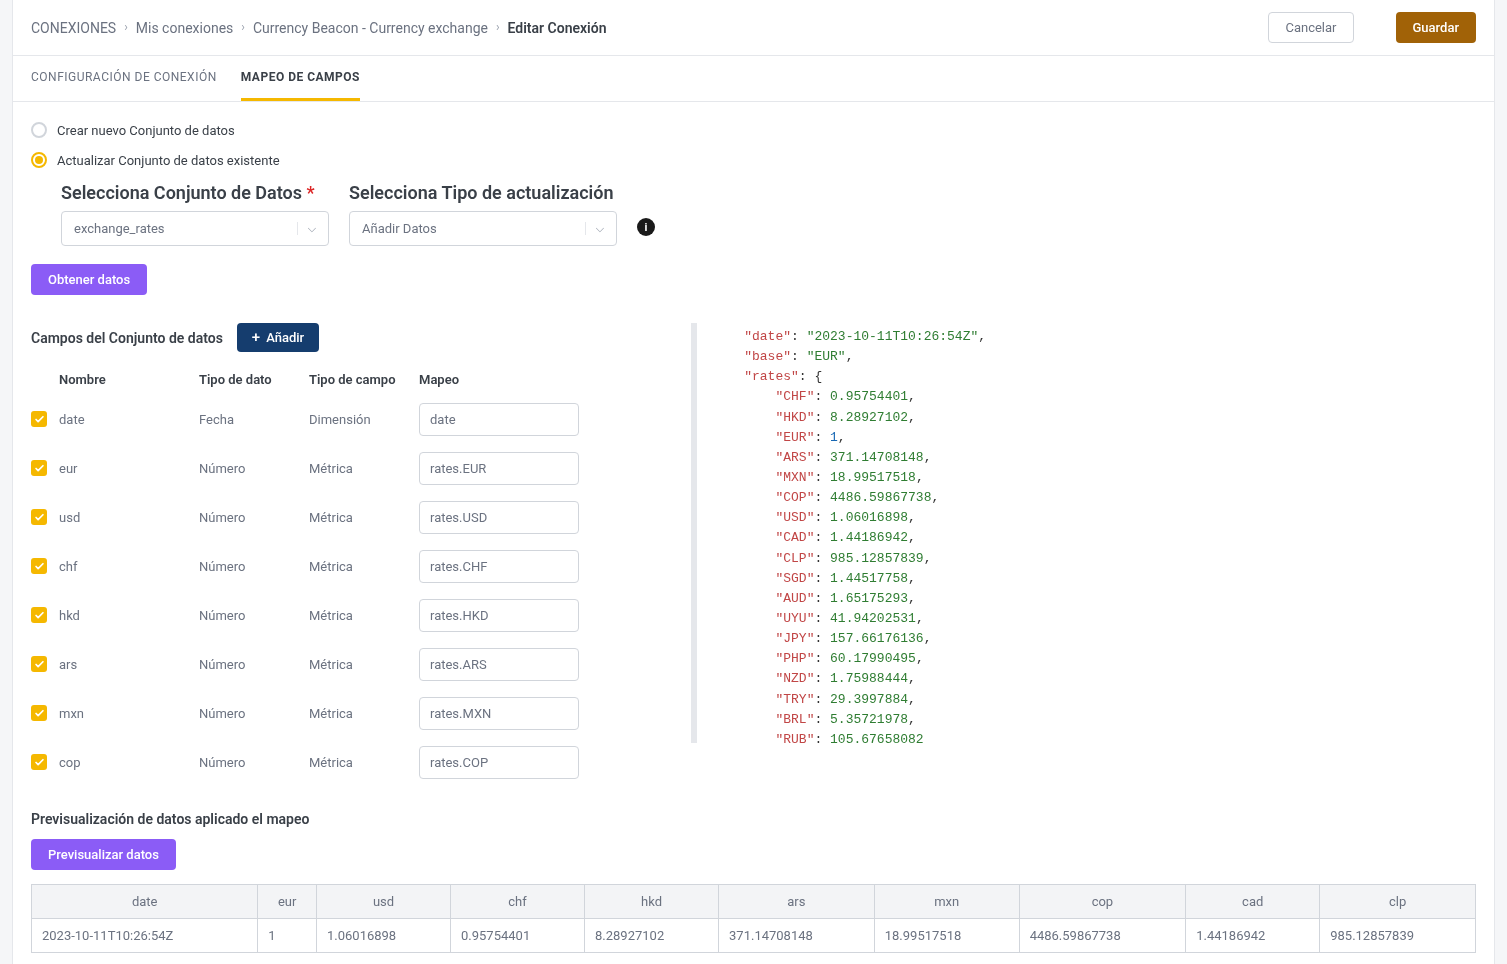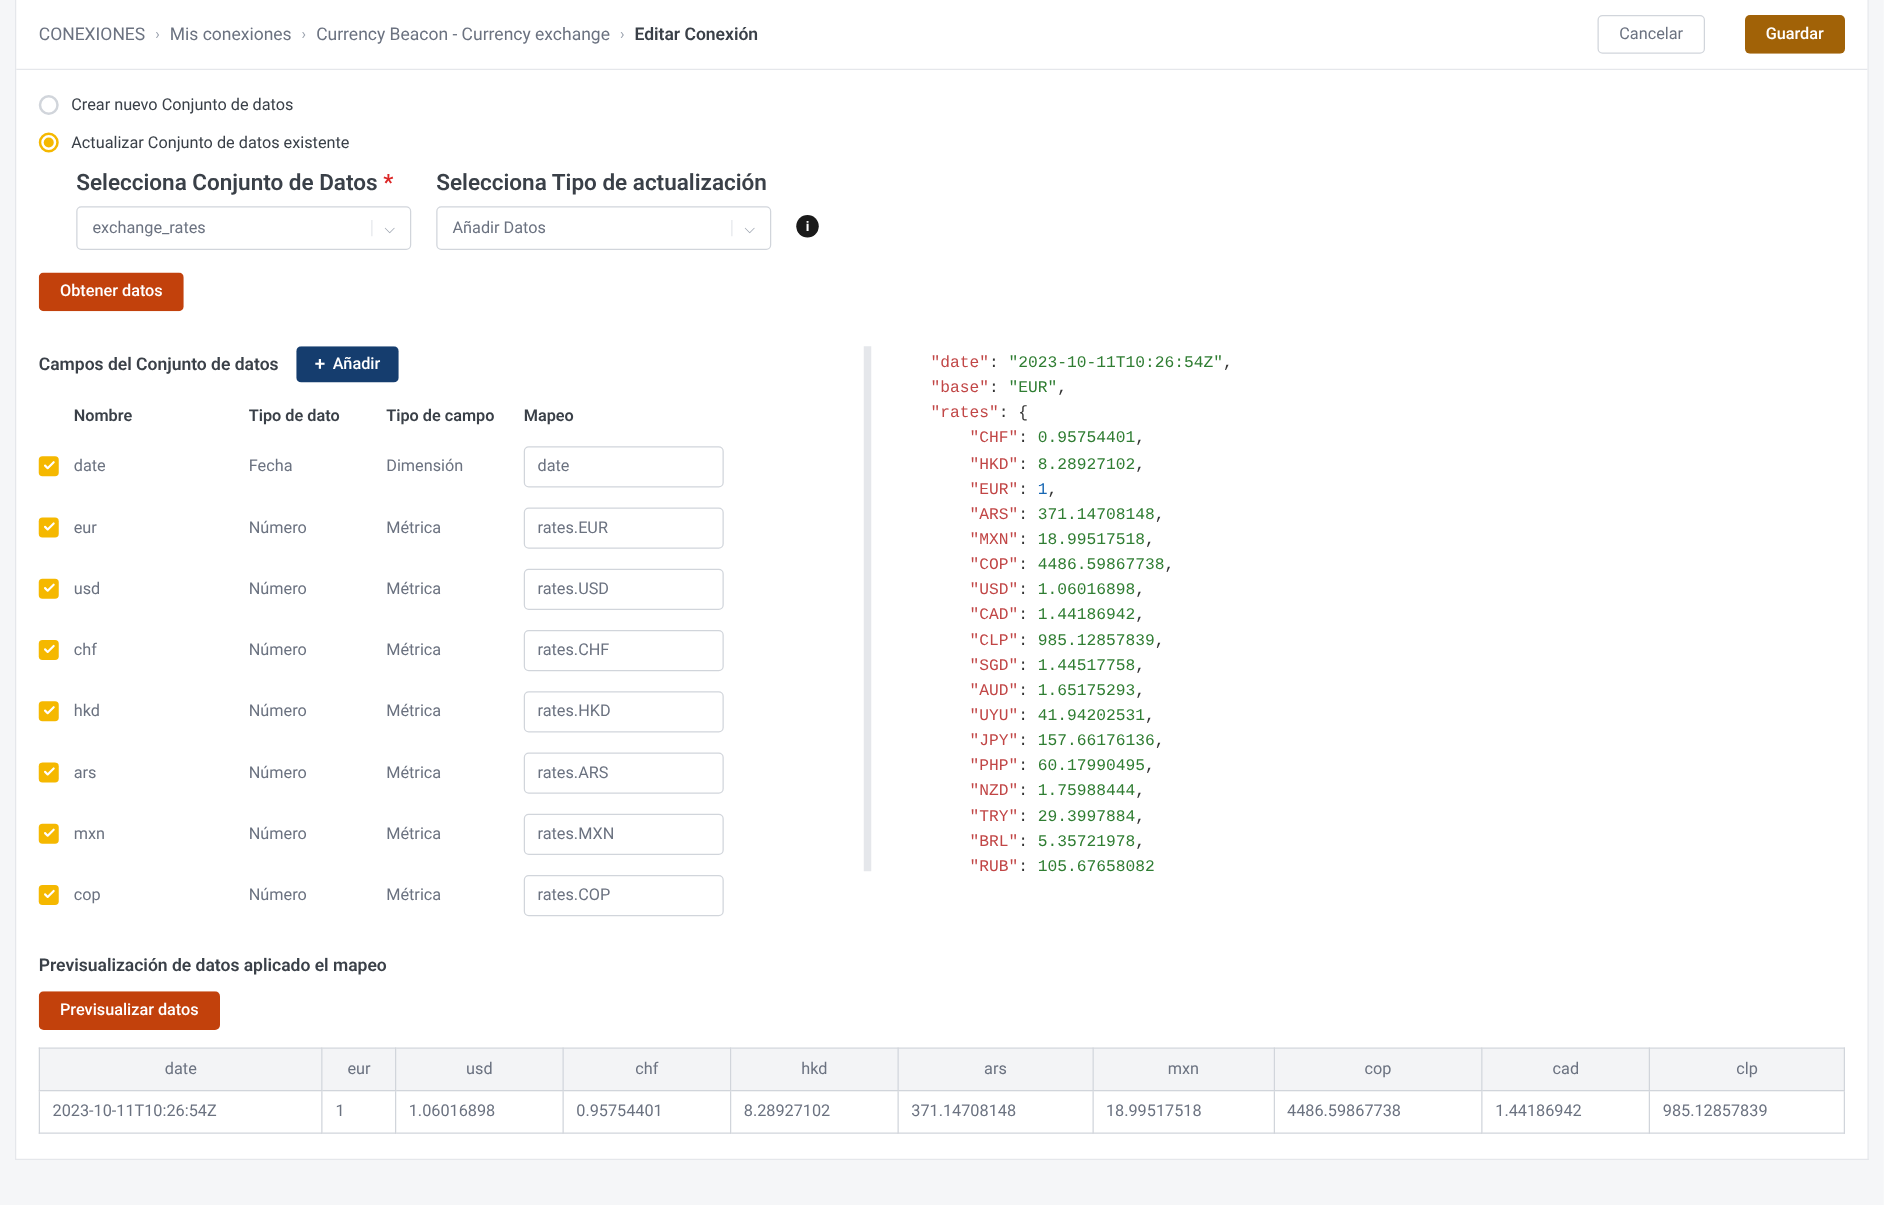--- a/index.html
+++ b/index.html
@@ -2,25 +2,25 @@
 <html><head>
 <meta charset="utf-8">
 <style>
 * { box-sizing: border-box; margin: 0; padding: 0; }
 body { font-family: -apple-system, BlinkMacSystemFont, 'Segoe UI', Roboto, sans-serif; background: #f5f6f8; color: #3a4048; font-size: 13px; }
 .page { background: #fff; margin: 0 12px; border: 1px solid #e5e7eb; border-top: none; }
 .header { display: flex; justify-content: space-between; align-items: center; padding: 12px 18px; border-bottom: 1px solid #e5e7eb; }
 .breadcrumb { display: flex; align-items: flex-start; gap: 8px; color: #6b7280; font-size: 14px; }
 .breadcrumb .sep { color: #9ca3af; font-size: 12px; }
 .breadcrumb .current { color: #3a4048; font-weight: 600; }
-.header-actions { display: flex; }
+.header-actions { display: flex; gap: 10px; }
 .btn { padding: 7px 16px; border-radius: 4px; border: 1px solid transparent; cursor: pointer; font-size: 13px; font-family: inherit; }
 .btn-cancel { background: #fff; border-color: #d1d5db; color: #6b7280; }
 .btn-save { background: #a16207; color: #fff; font-weight: 500; margin-left: 32px; }
-.btn-primary { background: #c2410c; color: #fff; font-weight: 500; }
+.btn-primary { background: #8b5cf6; color: #fff; font-weight: 500; }
 .btn-add { background: #153d6e; color: #fff; display: inline-flex; align-items: center; gap: 6px; padding: 6px 14px; font-weight: 500; }
 .tabs { display: flex; gap: 24px; padding: 0 18px; border-bottom: 1px solid #e5e7eb; }
 .tab { padding: 14px 0; font-size: 12px; letter-spacing: 0.5px; color: #6b7280; cursor: pointer; border-bottom: 3px solid transparent; }
 .tab.active { color: #3a4048; font-weight: 700; border-bottom-color: #f5b800; }
 .content { padding: 20px 18px; }
 .radio-group { margin-bottom: 18px; }
 .radio-row { display: flex; align-items: center; gap: 10px; margin-bottom: 14px; }
 .radio { width: 16px; height: 16px; border-radius: 50%; border: 2px solid #d1d5db; display: inline-flex; align-items: center; justify-content: center; cursor: pointer; flex-shrink: 0; }
 .radio.checked { border-color: #f5b800; }
 .radio.checked::after { content: ''; width: 8px; height: 8px; background: #f5b800; border-radius: 50%; }
@@ -68,20 +68,24 @@
       <span>Currency Beacon - Currency exchange</span>
       <span class="sep">›</span>
       <span class="current">Editar Conexión</span>
     </div>
     <div class="header-actions">
       <button class="btn btn-cancel">Cancelar</button>
       <button class="btn btn-save">Guardar</button>
     </div>
   </div>
 
+  <div class="tabs">
+    <div class="tab">CONFIGURACIÓN DE CONEXIÓN</div>
+    <div class="tab active">MAPEO DE CAMPOS</div>
+  </div>
 
   <div class="content">
     <div class="radio-group">
       <div class="radio-row">
         <span class="radio"></span>
         <span>Crear nuevo Conjunto de datos</span>
       </div>
       <div class="radio-row">
         <span class="radio checked"></span>
         <span>Actualizar Conjunto de datos existente</span>

